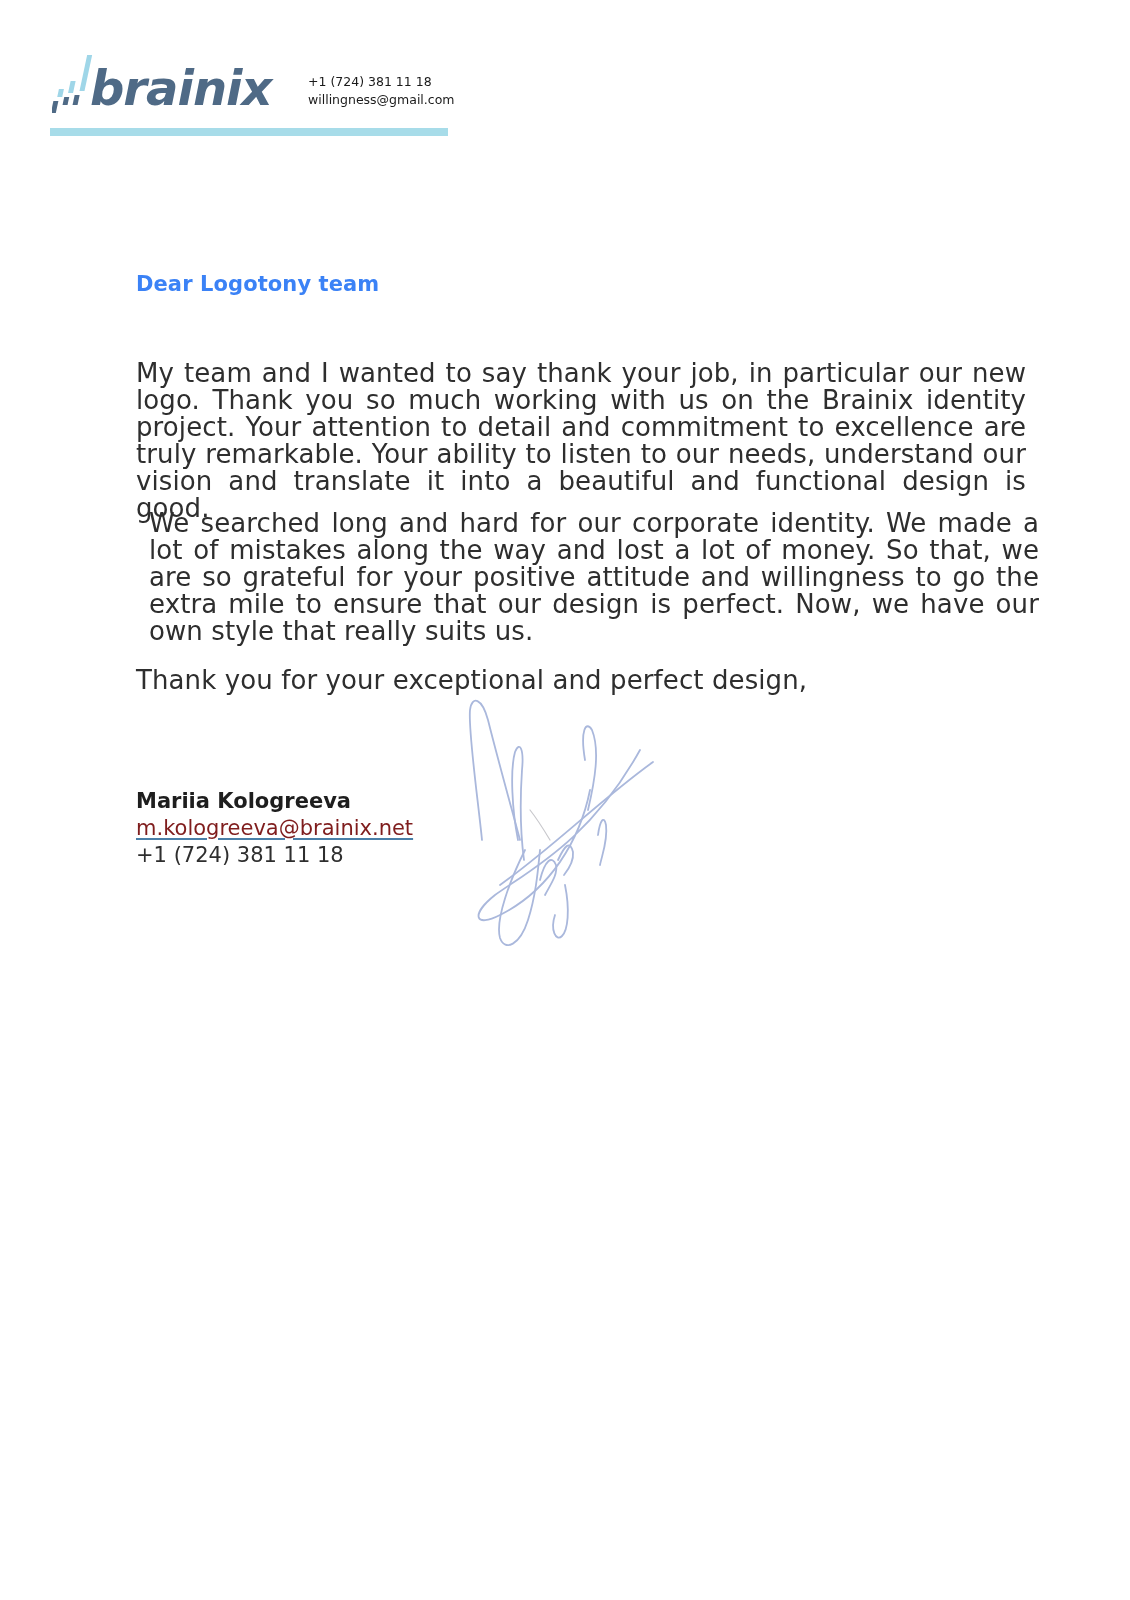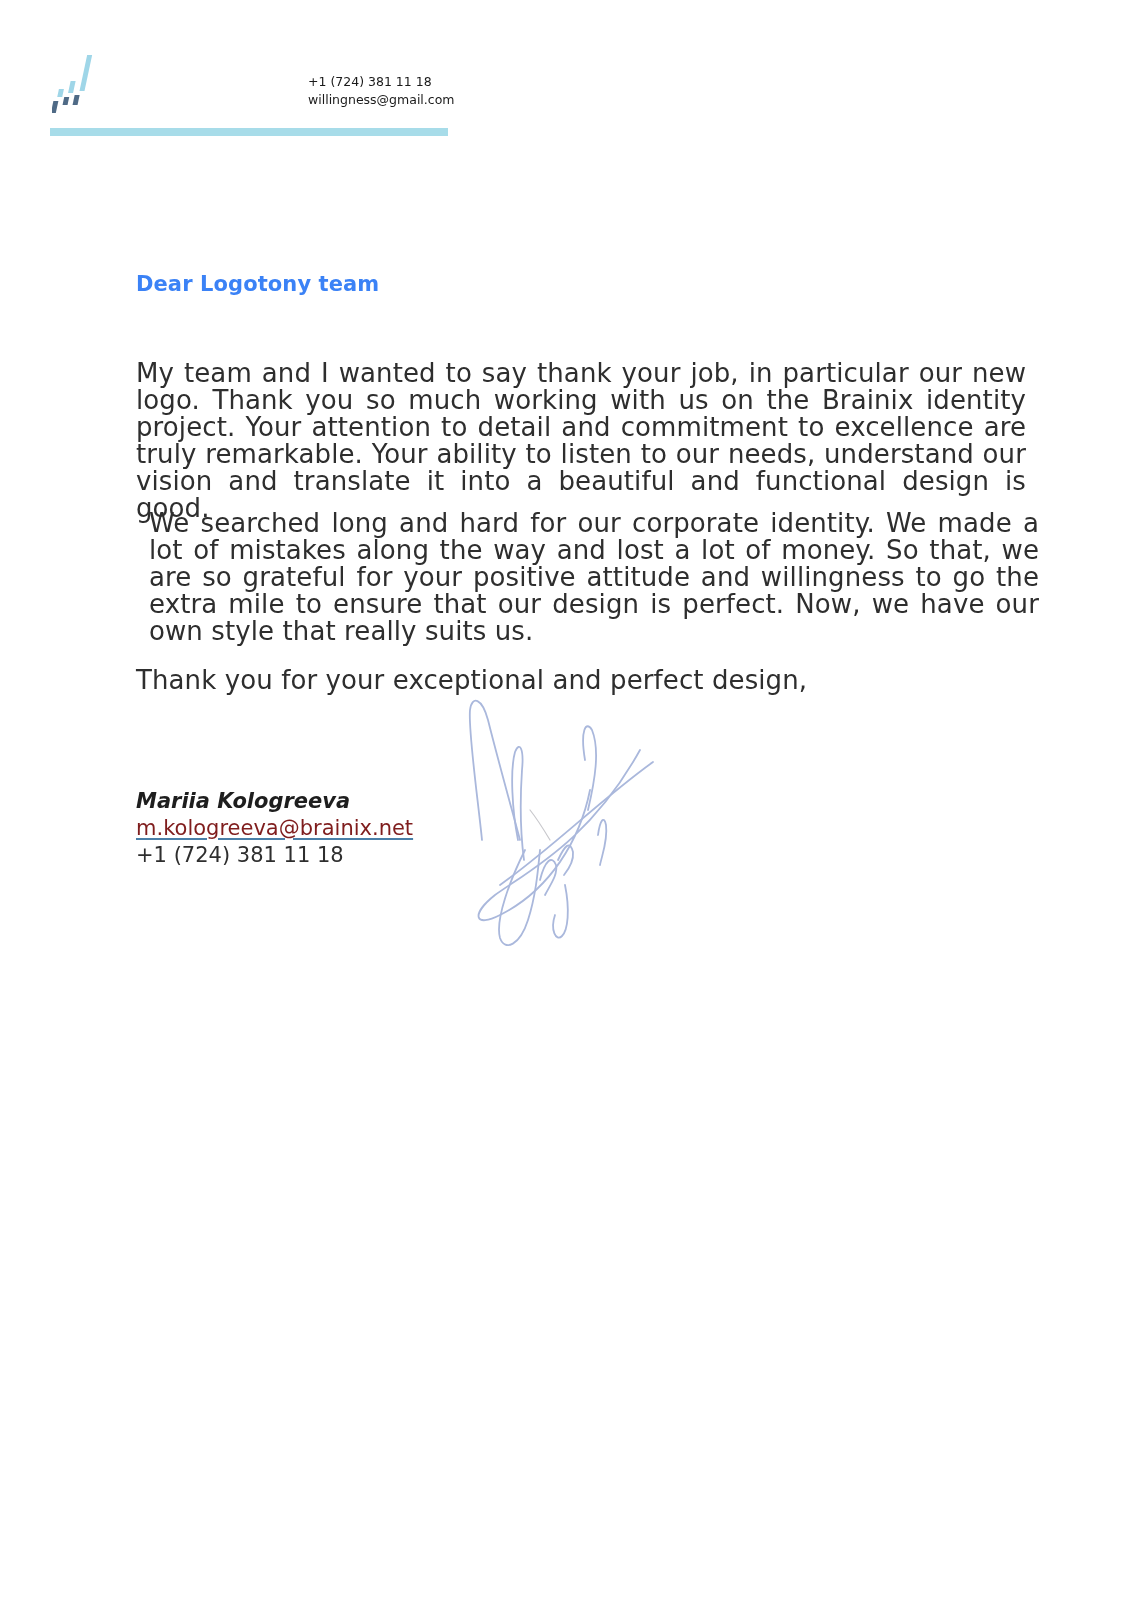--- a/index.html
+++ b/index.html
@@ -91,21 +91,21 @@
     .closing { top: 667px; line-height: 27px; }
     .sig-block {
       position: absolute;
       left: 136px;
       top: 788px;
       font-family: "DejaVu Sans", sans-serif;
       font-size: 21px;
       line-height: 27px;
       color: #2e2e2e;
     }
-    .sig-name { font-weight: bold; color: #1e1e1e; font-style: italic; }
+    .sig-name { font-weight: bold; color: #1e1e1e; }
     .sig-email {
       color: #7f1d1d;
       text-decoration: underline;
       text-decoration-color: #4a7fa8;
       text-underline-offset: 3px;
     }
     .signature {
       position: absolute;
       left: 440px;
       top: 690px;
@@ -123,20 +123,21 @@
       <rect x="2" y="52" width="5" height="6" fill="#4f6a86" transform="skewX(-12)"></rect>
       <rect x="12" y="50" width="5" height="12" fill="#4f6a86" transform="skewX(-12)"></rect>
       <rect x="22" y="46" width="5" height="8" fill="#4f6a86" transform="skewX(-12)"></rect>
       <rect x="32" y="44" width="5" height="10" fill="#4f6a86" transform="skewX(-12)"></rect>
 
       <rect x="4" y="42" width="5" height="6" fill="#9fd6e8" transform="skewX(-12)"></rect>
       <rect x="15" y="38" width="5" height="8" fill="#9fd6e8" transform="skewX(-12)"></rect>
       <rect x="25" y="30" width="5" height="12" fill="#9fd6e8" transform="skewX(-12)"></rect>
       <rect x="36" y="4" width="5" height="36" fill="#9fd6e8" transform="skewX(-12)"></rect>
     </svg>
+    <span class="logo-word">brainix</span>
   </div>
   <div class="contact">
     <div>+1 (724) 381 11 18</div>
     <div>willingness@gmail.com</div>
   </div>
   <div class="rule"></div>
 </div>
 
 <div class="letter salutation">Dear Logotony team</div>
 

